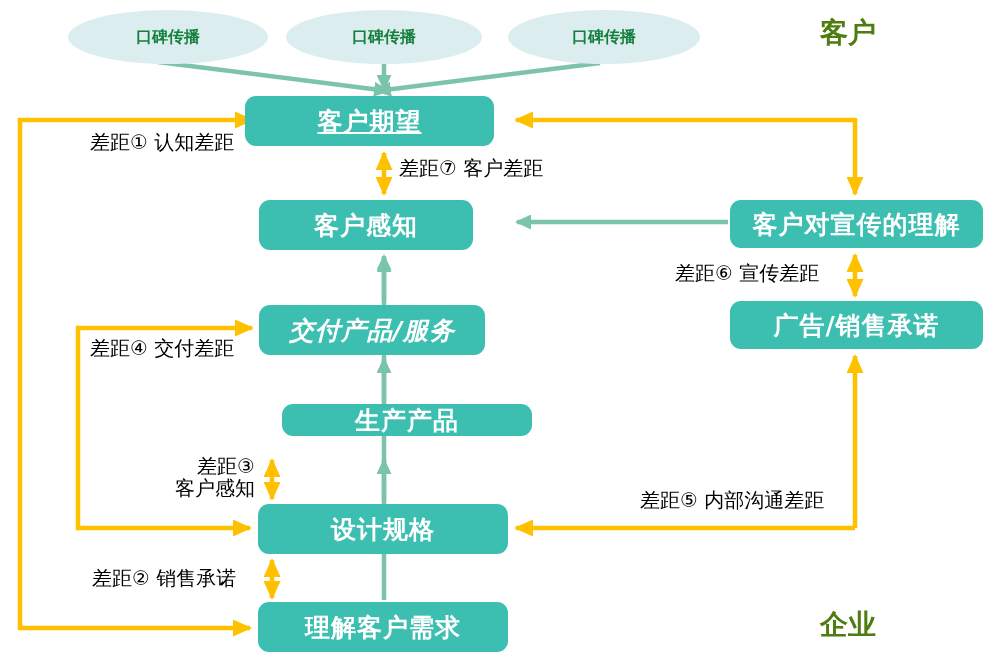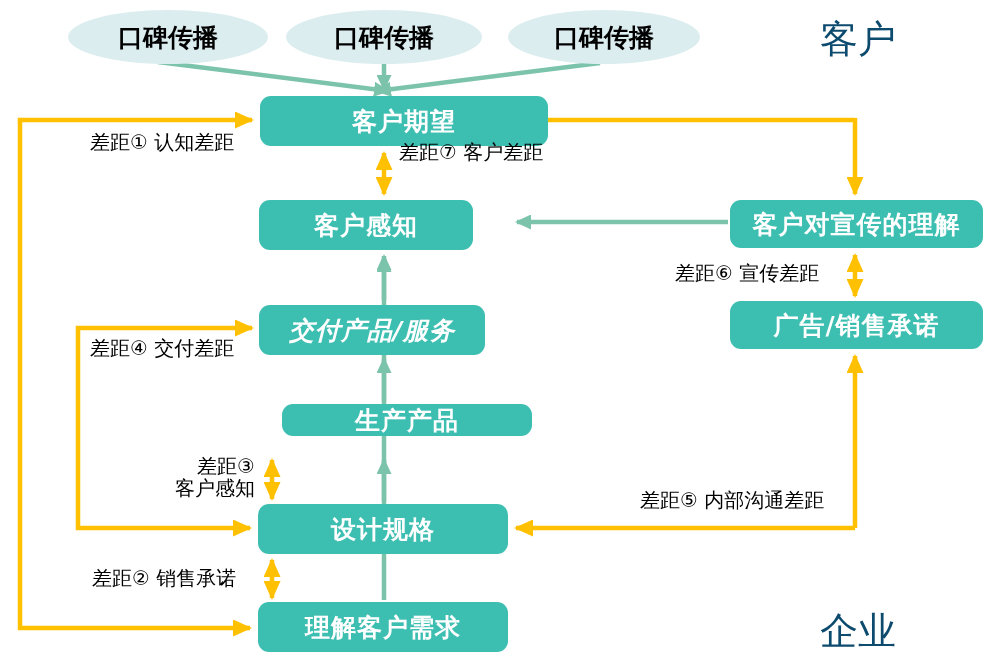--- a/index.html
+++ b/index.html
@@ -26,40 +26,40 @@
     font-weight: bold;
     font-size: 25px;
     display: flex; align-items: center; justify-content: center;
     white-space: nowrap;
     letter-spacing: 1px;
   }
   .ellipse {
     position: absolute;
     background: #DCEDEF;
     border-radius: 50%;
-    color: #000000;
+    color: #15803d;
     font-weight: bold;
-    font-size: 25px;
+    font-size: 16px;
     display: flex; align-items: center; justify-content: center;
     white-space: nowrap;
   }
   .gap-label {
     position: absolute;
     color: #000000;
     font-size: 20px;
     white-space: nowrap;
     line-height: 22px;
   }
   .gap-label.two-line { text-align: right; }
   .gap-label.two-line span { display: block; }
   .region-label {
     position: absolute;
-    color: #0c4a6e;
-    font-size: 38px;
-    font-weight: normal;
+    color: #4d7c0f;
+    font-size: 28px;
+    font-weight: bold;
     white-space: nowrap;
   }
 </style>
 </head>
 <body>
 
 <div id="canvas">
 
   <svg id="connector-layer" viewBox="0 0 994 664" xmlns="http://www.w3.org/2000/svg">
     <defs>
@@ -110,32 +110,32 @@
 
       <path d="M855,528 L516,528" marker-end="url(#arrow-yellow)"></path>
       <path d="M855,528 L855,356" marker-end="url(#arrow-yellow)"></path>
     </g>
   </svg>
 
   <div class="ellipse" style="left:68px; top:10px; width:200px; height:54px;">口碑传播</div>
   <div class="ellipse" style="left:286px; top:10px; width:196px; height:54px;">口碑传播</div>
   <div class="ellipse" style="left:508px; top:10px; width:192px; height:54px;">口碑传播</div>
 
-  <div class="box" style="left:260px; top:96px; width:288px; height:50px;">客户期望</div>
+  <div class="box" style="left:245px; top:96px; width:249px; height:50px;text-decoration:underline;">客户期望</div>
   <div class="box" style="left:259px; top:200px; width:214px; height:50px;">客户感知</div>
   <div class="box" style="left:259px; top:305px; width:226px; height:50px;font-style:italic;">交付产品/服务</div>
   <div class="box" style="left:258px; top:404px; width:250px; height:32px;margin-left:24px;">生产产品</div>
   <div class="box" style="left:258px; top:504px; width:250px; height:50px;">设计规格</div>
   <div class="box" style="left:258px; top:602px; width:250px; height:50px;">理解客户需求</div>
 
   <div class="box" style="left:730px; top:200px; width:253px; height:48px;">客户对宣传的理解</div>
   <div class="box" style="left:730px; top:301px; width:253px; height:48px;">广告/销售承诺</div>
 
   <div class="gap-label" style="left:90px; top:131px;">差距① 认知差距</div>
-  <div class="gap-label" style="left:399px; top:141px;text-align:right;">差距⑦ 客户差距</div>
+  <div class="gap-label" style="left:399px; top:157px;text-align:right;">差距⑦ 客户差距</div>
   <div class="gap-label" style="left:675px; top:262px;">差距⑥ 宣传差距</div>
   <div class="gap-label" style="left:90px; top:337px;">差距④ 交付差距</div>
   <div class="gap-label two-line" style="left:155px; top:455px; width:100px;">
     <span>差距③</span>
     <span>客户感知</span>
   </div>
   <div class="gap-label" style="left:640px; top:489px;">差距⑤ 内部沟通差距</div>
   <div class="gap-label" style="left:92px; top:567px;">差距② 销售承诺</div>
 
   <div class="region-label" style="left:820px; top:14px;">客户</div>

